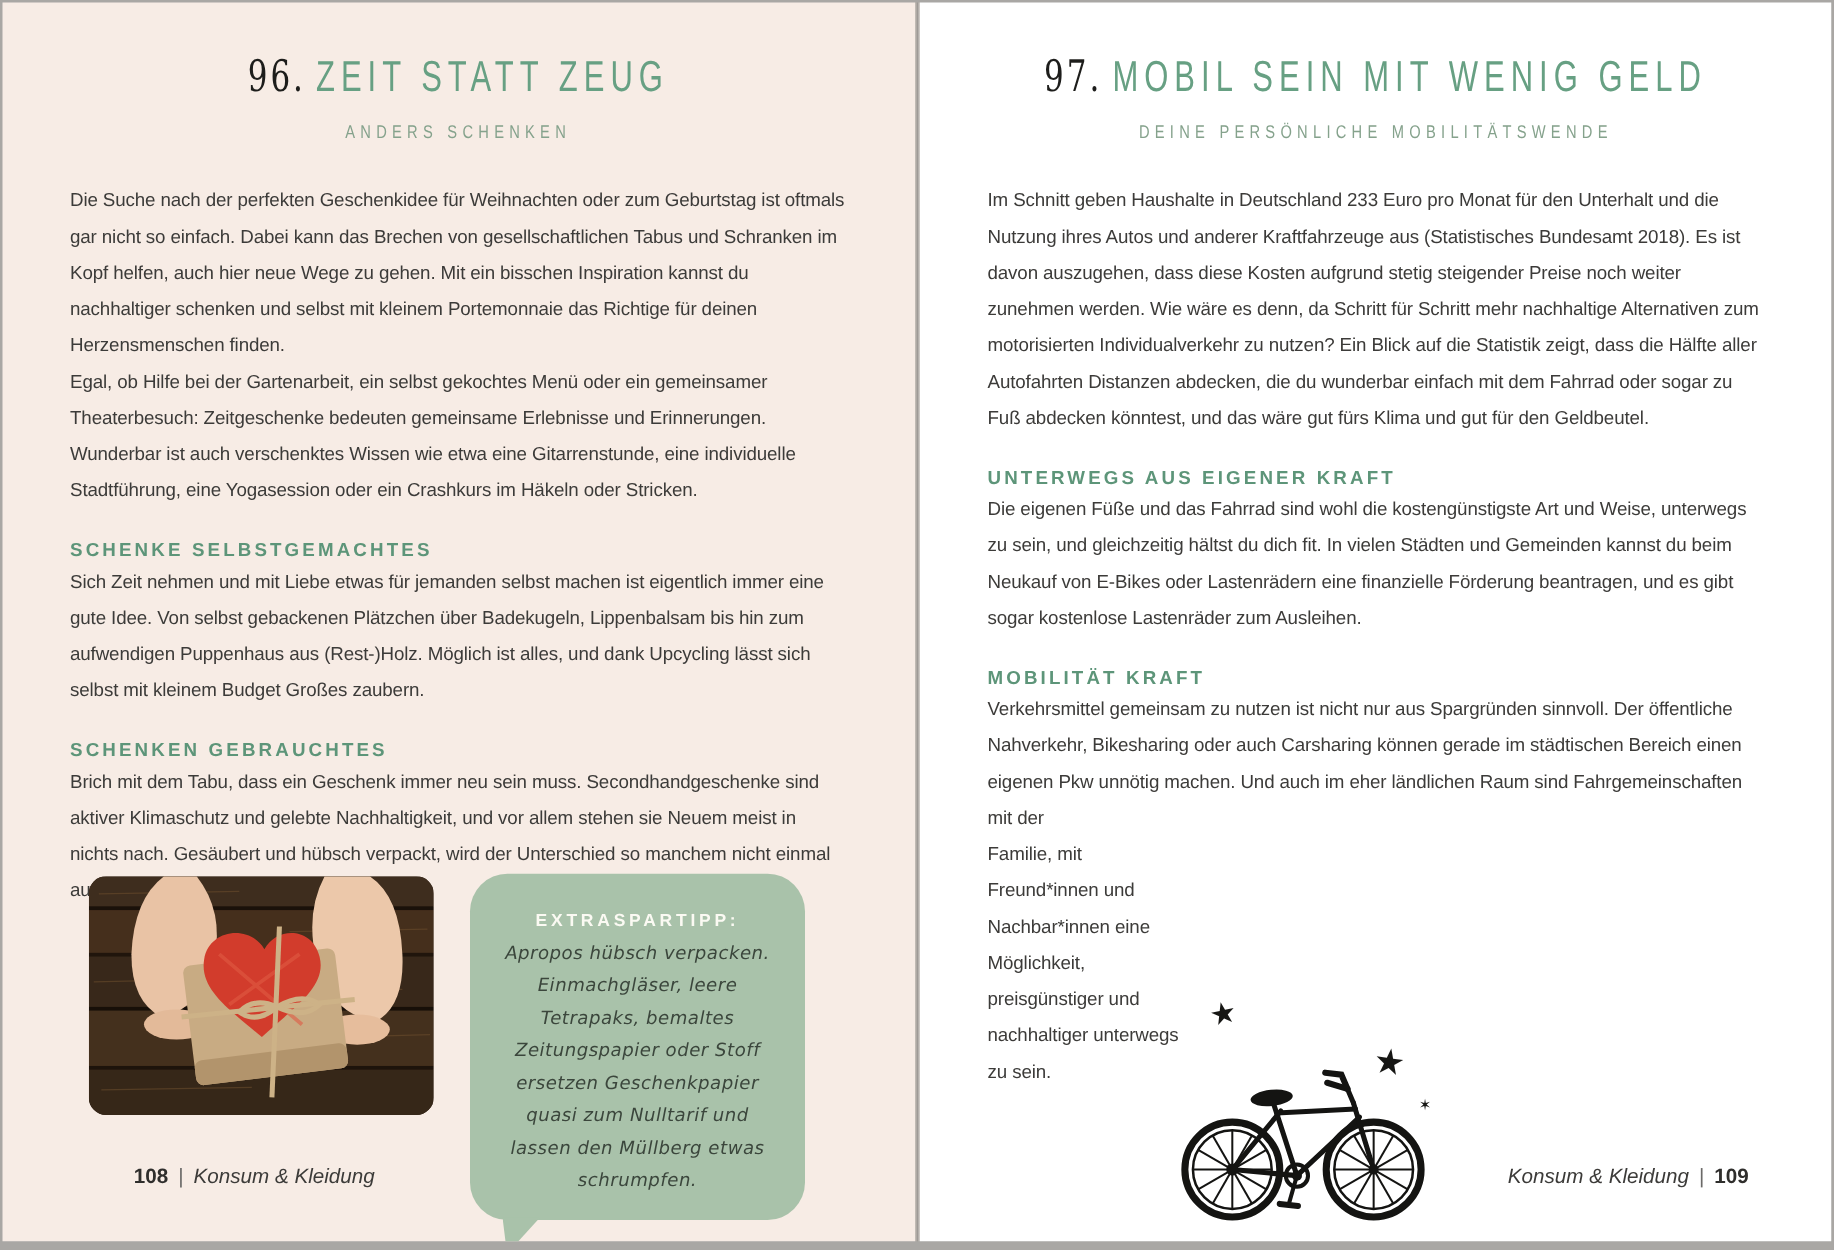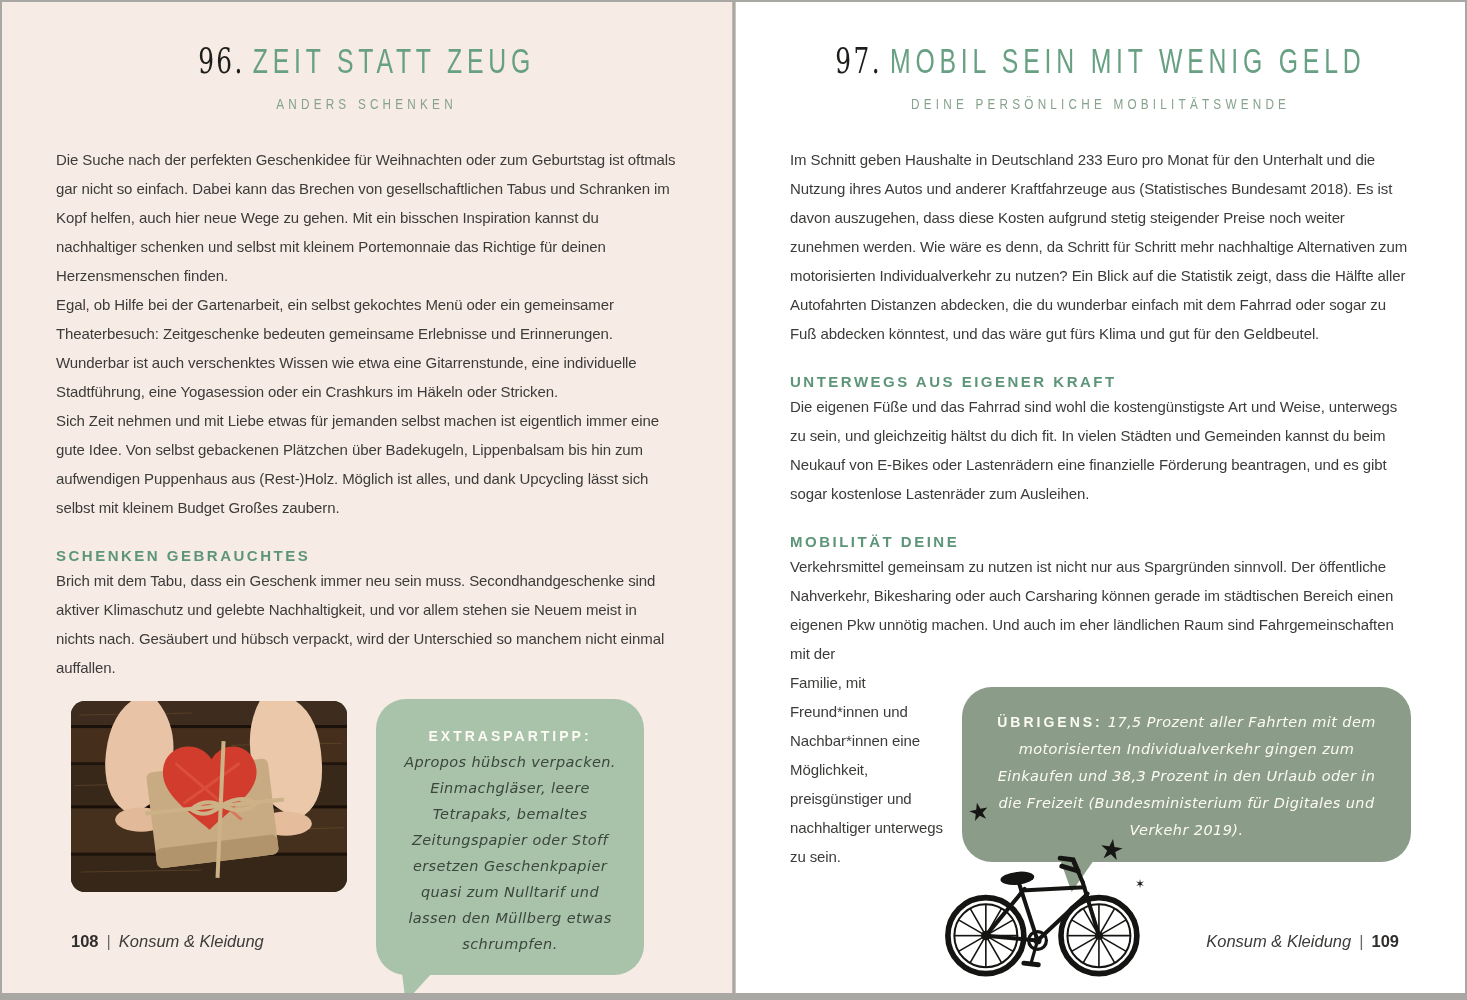--- a/index.html
+++ b/index.html
@@ -29,29 +29,29 @@
   
   .photo { position:absolute; left:69px; top:699px; width:276px; height:191px; border-radius:14px; overflow:hidden; }
   .photo svg { display:block; width:100%; height:100%; }
 
   .bubble { border-radius:30px; position:relative; text-align:center; font-style:italic; font-family:"DejaVu Sans", sans-serif; }
   .bubble-label { font-style:normal; font-family:"Liberation Sans", sans-serif; color:#fbfaf3; font-weight:700; letter-spacing:3px; font-size:14px; }
   .tip-bubble { position:absolute; left:374px; top:697px; width:268px; min-height:184px; background:#a9c2aa; padding:24px 20px 18px; }
   .tip-bubble .bubble-text { font-size:14.5px; line-height:26px; color:#3b463c; letter-spacing:.4px; }
   .tip-bubble::after { content:""; position:absolute; left:26px; bottom:-27px; width:30px; height:29px; background:#a9c2aa; clip-path:polygon(0 0,100% 0,12% 100%); }
 
-  .page-footer { position:absolute; bottom:42px; font-size:16.5px; color:#2f2e2c; }
+  .page-footer { position:absolute; bottom:42px; font-size:16.5px; color:#2f2e2c;margin-left:36px; }
   .footer-left { left:69px; }
   .footer-right { right:66px; text-align:left; }
   .page-num { font-weight:700; }
   .footer-sep { color:#6b6a68; margin:0 8px; font-weight:400; }
   .footer-section { font-style:italic; color:#3c3b39; }
 
   
-  .wrap-row { display:flex; align-items:center; }
+  .wrap-row { display:flex; align-items:flex-end; }
   .narrow-col { width:168px; flex:0 0 168px; }
   .info-bubble { flex:1; margin-left:4px; margin-top:10px; background:#8b9c89; padding:22px 26px 18px; }
   .info-bubble .bubble-text { font-size:14.5px; line-height:27px; color:#fbfaf3; letter-spacing:.4px; }
   .info-bubble::after { content:""; position:absolute; left:96px; bottom:-30px; width:36px; height:32px; background:#8b9c89; clip-path:polygon(6% 0,100% 0,38% 100%); }
 
   
   .bike { position:absolute; left:203px; top:838px; width:210px; height:138px; }
   .bike svg { width:100%; height:100%; display:block; }
   .star { position:absolute; color:#161614; line-height:1; }
   .star-1 { left:232px; top:798px; font-size:24px; transform:rotate(-12deg); }
@@ -66,20 +66,21 @@
   <div class="page page-left">
     <div class="page-header">
       <h1><span class="squeeze"><span class="lesson-num">96.</span><span class="lesson-title">ZEIT STATT ZEUG</span></span></h1>
       <h2><span class="squeeze">ANDERS SCHENKEN</span></h2>
     </div>
     <div class="content">
       <p class="body intro">Die Suche nach der perfekten Geschenkidee für Weihnachten oder zum Geburtstag ist oftmals gar nicht so einfach. Dabei kann das Brechen von gesellschaftlichen Tabus und Schranken im Kopf helfen, auch hier neue Wege zu gehen. Mit ein bisschen Inspiration kannst du nachhaltiger schenken und selbst mit kleinem Portemonnaie das Richtige für deinen Herzensmenschen finden.</p>
 
       <p class="body">Egal, ob Hilfe bei der Gartenarbeit, ein selbst gekochtes Menü oder ein gemeinsamer Theaterbesuch: Zeitgeschenke bedeuten gemeinsame Erlebnisse und Erinnerungen. Wunderbar ist auch verschenktes Wissen wie etwa eine Gitarrenstunde, eine individuelle Stadtführung, eine Yogasession oder ein Crashkurs im Häkeln oder Stricken.</p>
 
+      <h3 class="section-heading">SCHENKE SELBSTGEMACHTES</h3>
       <p class="body">Sich Zeit nehmen und mit Liebe etwas für jemanden selbst machen ist eigentlich immer eine gute Idee. Von selbst gebackenen Plätzchen über Badekugeln, Lippenbalsam bis hin zum aufwendigen Puppenhaus aus (Rest-)Holz. Möglich ist alles, und dank Upcycling lässt sich selbst mit kleinem Budget Großes zaubern.</p>
 
       <h3 class="section-heading">SCHENKEN GEBRAUCHTES</h3>
       <p class="body">Brich mit dem Tabu, dass ein Geschenk immer neu sein muss. Secondhandgeschenke sind aktiver Klimaschutz und gelebte Nachhaltigkeit, und vor allem stehen sie Neuem meist in nichts nach. Gesäubert und hübsch verpackt, wird der Unterschied so manchem nicht einmal auffallen.</p>
     </div>
 
     <div class="photo">
       <svg viewBox="0 0 275 190" preserveAspectRatio="none">
         <rect width="275" height="190" fill="#33251a"></rect>
         <rect y="0" width="275" height="24" fill="#3e2d1e"></rect>
@@ -137,27 +138,24 @@
     <div class="page-header">
       <h1><span class="squeeze"><span class="lesson-num">97.</span><span class="lesson-title">MOBIL SEIN MIT WENIG GELD</span></span></h1>
       <h2><span class="squeeze">DEINE PERSÖNLICHE MOBILITÄTSWENDE</span></h2>
     </div>
     <div class="content">
       <p class="body intro">Im Schnitt geben Haushalte in Deutschland 233 Euro pro Monat für den Unterhalt und die Nutzung ihres Autos und anderer Kraftfahrzeuge aus (Statistisches Bundesamt 2018). Es ist davon auszugehen, dass diese Kosten aufgrund stetig steigender Preise noch weiter zunehmen werden. Wie wäre es denn, da Schritt für Schritt mehr nachhaltige Alternativen zum motorisierten Individualverkehr zu nutzen? Ein Blick auf die Statistik zeigt, dass die Hälfte aller Autofahrten Distanzen abdecken, die du wunderbar einfach mit dem Fahrrad oder sogar zu Fuß abdecken könntest, und das wäre gut fürs Klima und gut für den Geldbeutel.</p>
 
       <h3 class="section-heading">UNTERWEGS AUS EIGENER KRAFT</h3>
       <p class="body">Die eigenen Füße und das Fahrrad sind wohl die kostengünstigste Art und Weise, unterwegs zu sein, und gleichzeitig hältst du dich fit. In vielen Städten und Gemeinden kannst du beim Neukauf von E-Bikes oder Lastenrädern eine finanzielle Förderung beantragen, und es gibt sogar kostenlose Lastenräder zum Ausleihen.</p>
 
-      <h3 class="section-heading">MOBILITÄT DEINE</h3>
+      <h3 class="section-heading">MOBILITÄT KRAFT</h3>
       <p class="body">Verkehrsmittel gemeinsam zu nutzen ist nicht nur aus Spargründen sinnvoll. Der öffentliche Nahverkehr, Bikesharing oder auch Carsharing können gerade im städtischen Bereich einen eigenen Pkw unnötig machen. Und auch im eher ländlichen Raum sind Fahrgemeinschaften mit der</p>
       <div class="wrap-row">
         <p class="narrow-col">Familie, mit Freund*innen und Nachbar*innen eine Möglichkeit, preisgünstiger und nachhaltiger unterwegs zu sein.</p>
-        <div class="bubble info-bubble">
-          <p class="bubble-text"><span class="bubble-label">ÜBRIGENS:</span> <span>17,5 Prozent aller Fahrten mit dem motorisierten Individualverkehr gingen zum Einkaufen und 38,3 Prozent in den Urlaub oder in die Freizeit (Bundesministerium für Digitales und Verkehr 2019).</span></p>
-        </div>
       </div>
     </div>
 
     <span class="star star-1">★</span>
     <span class="star star-2">★</span>
     <span class="star star-3">✶</span>
     <div class="bike">
       <svg viewBox="0 0 260 170">
         <g stroke="#141412" fill="none">
 

